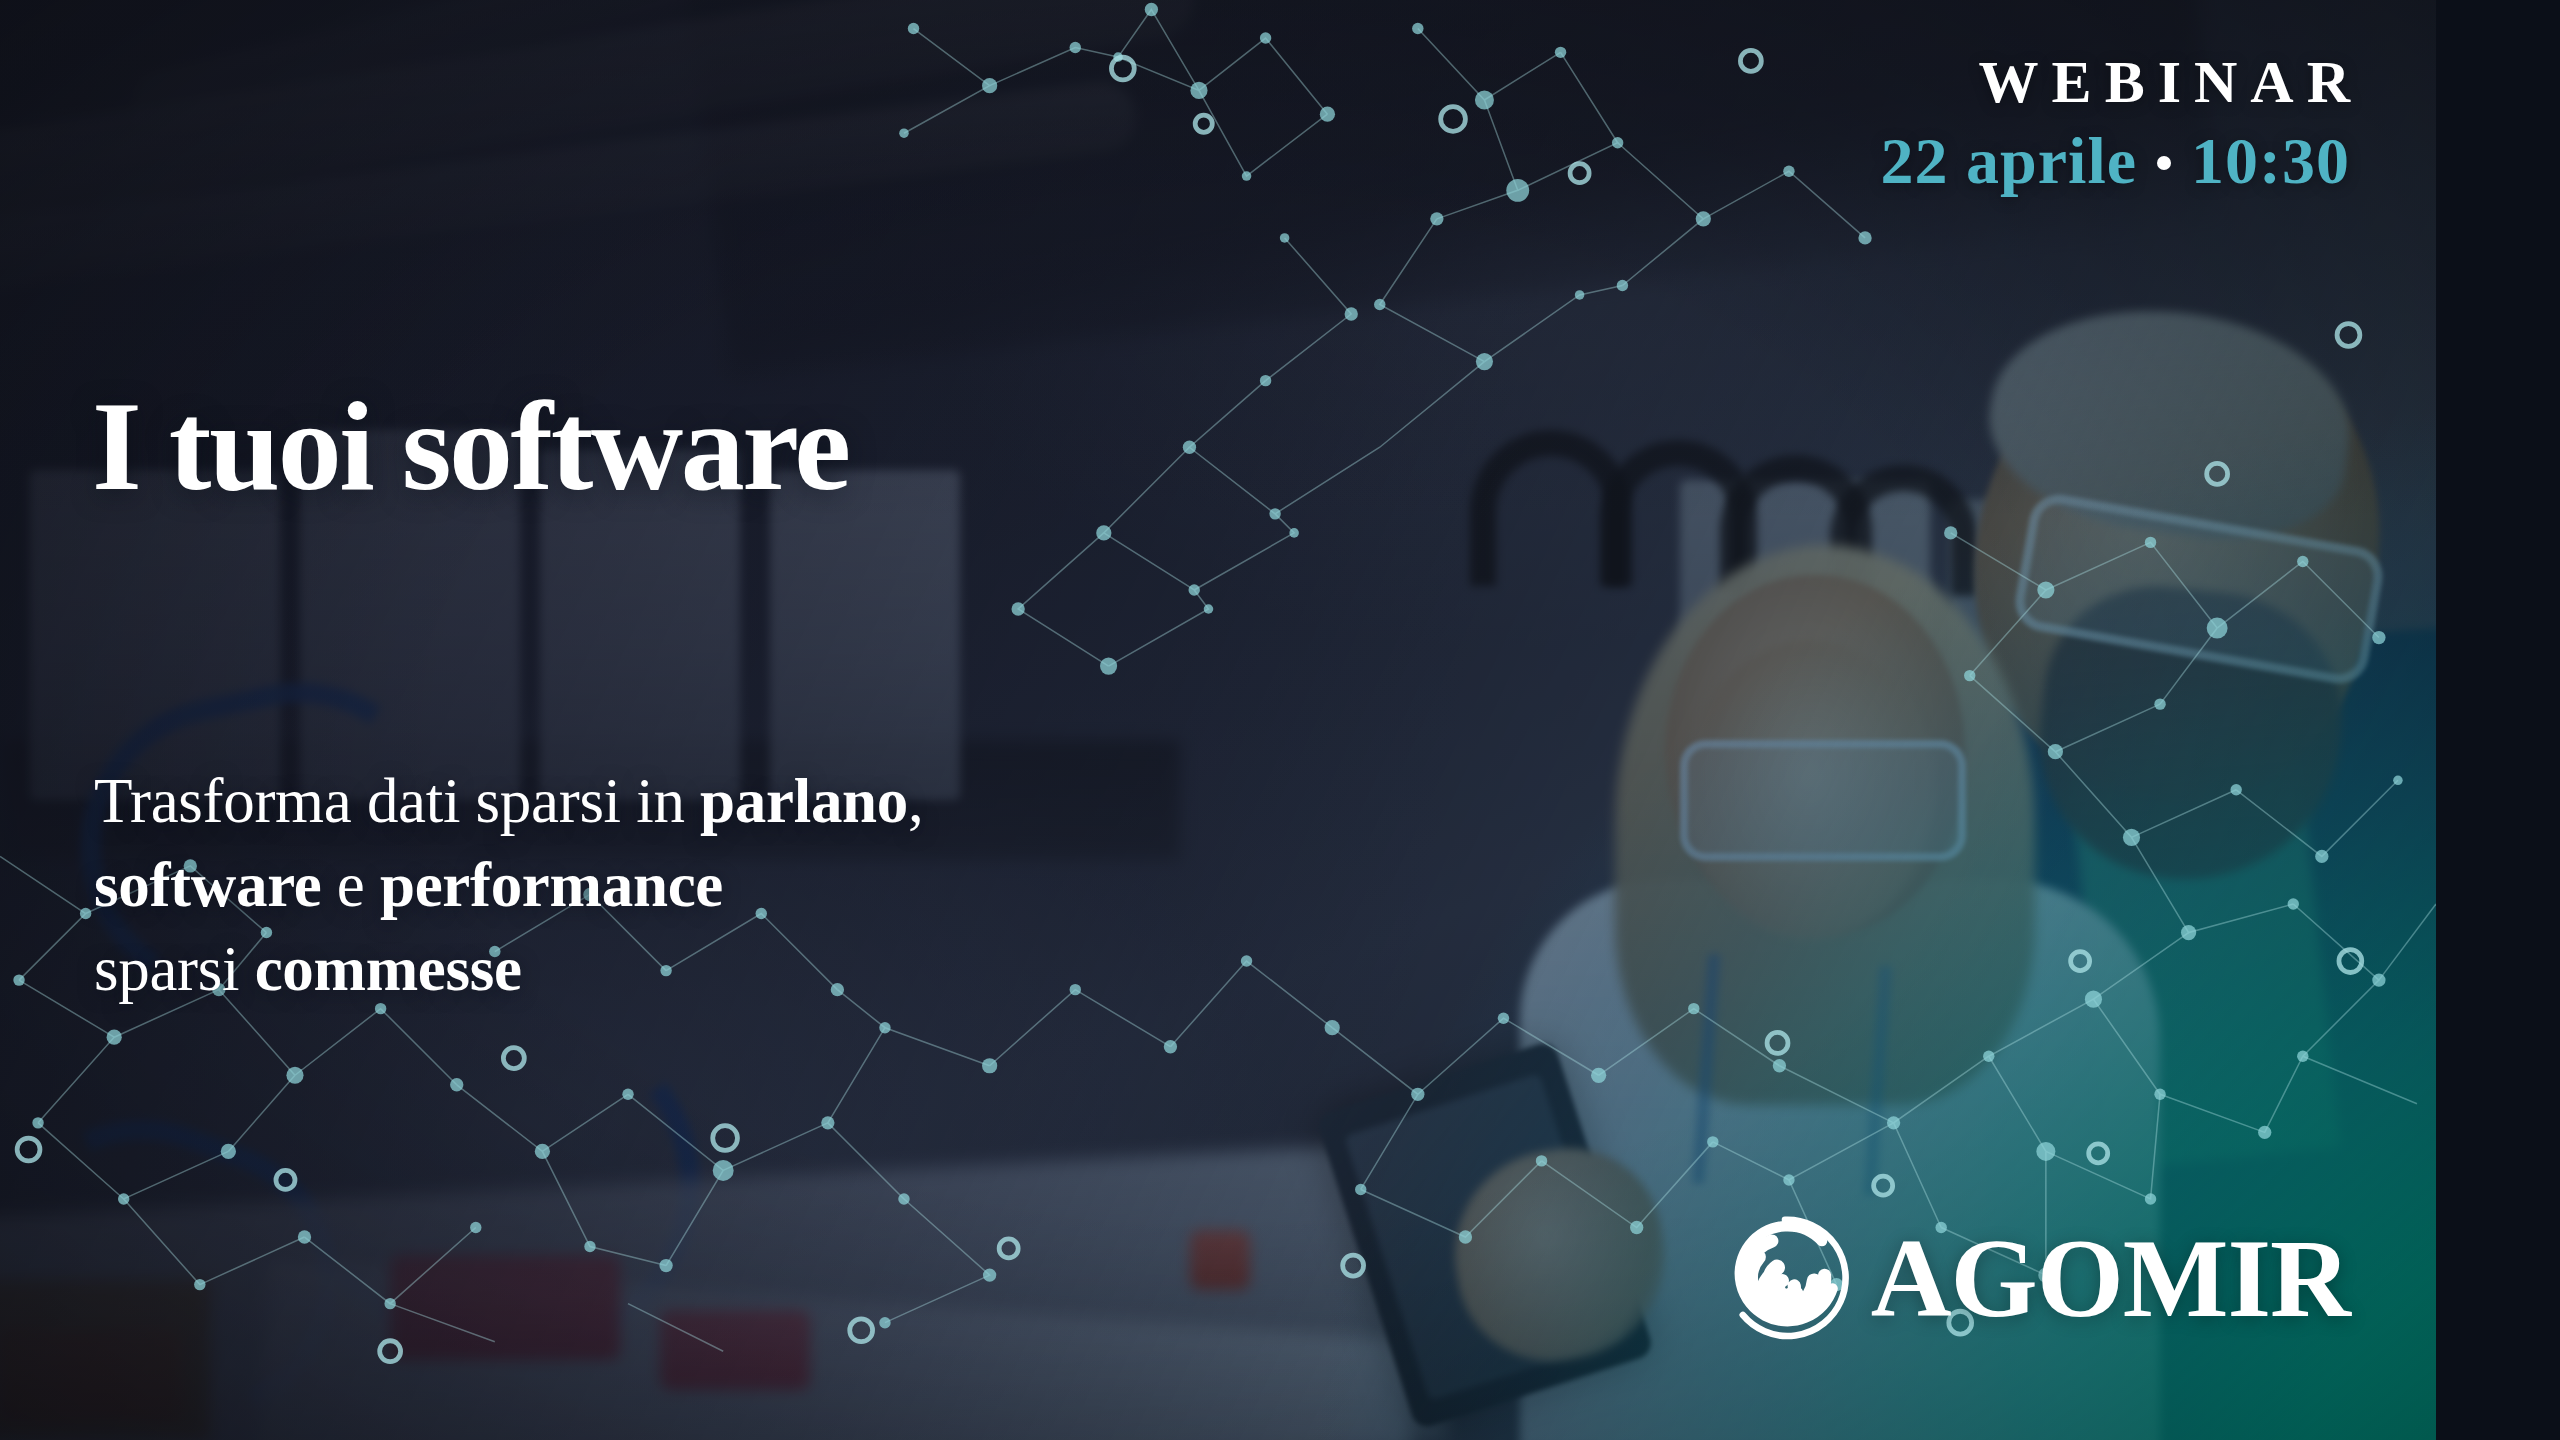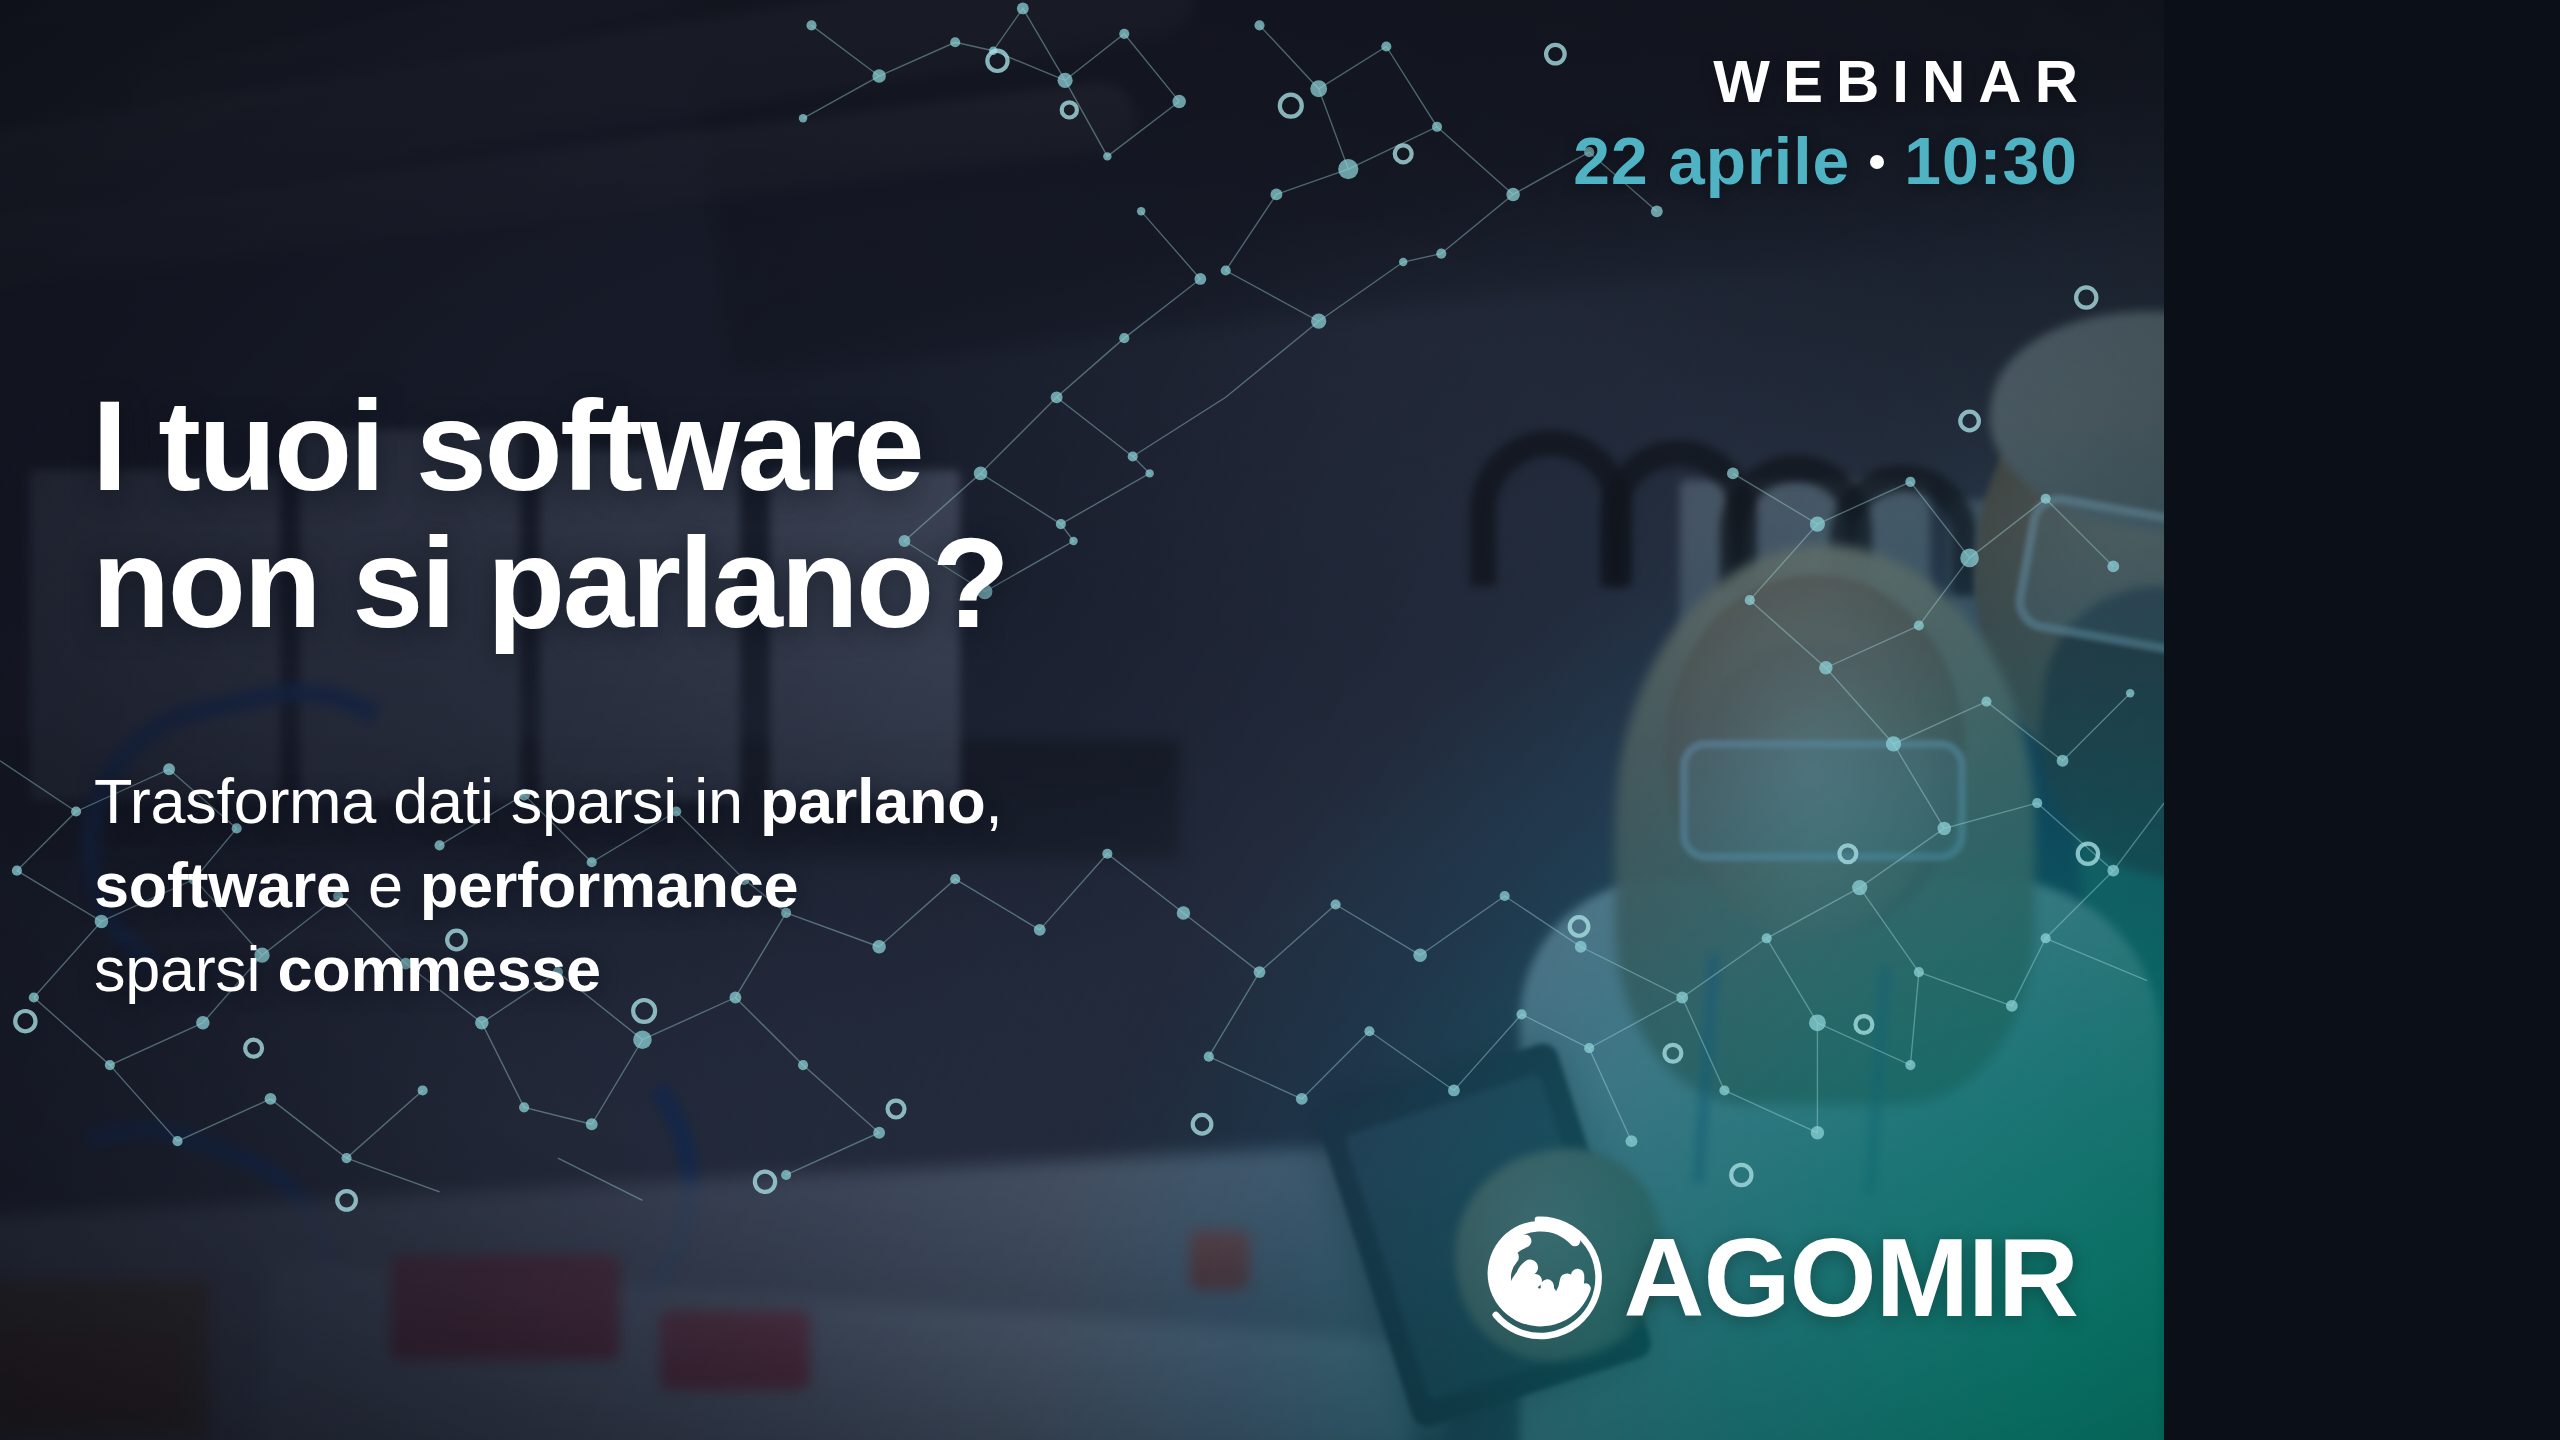--- a/index.html
+++ b/index.html
@@ -8,25 +8,26 @@
     padding: 0;
     background: #0b0f18;
   }
   body {
     font-family: "Liberation Sans", sans-serif;
   }
 
   
   .banner {
     position: relative;
-    width: 2164px;
+    width: 2436px;
     height: 1440px;
     overflow: hidden;
     background: #701a75;
     isolation: isolate;
+    font-family: Liberation Serif, serif;
   }
 
   
   .photo-layer {
     position: absolute;
     inset: 0;
     overflow: hidden;
   }
 
   
@@ -705,21 +706,20 @@
 
     <div class="eyebrow-wrap">
       <div class="eyebrow">WEBINAR</div>
       <div class="eyebrow-date">
         <span>22 aprile</span><span class="dot-sep"></span><span>10:30</span>
       </div>
     </div>
 
     <div class="headline">
       <span class="hl-line">I tuoi software</span>
-      <span class="hl-line">non si parlano?</span>
     </div>
 
     <div class="subhead">
       <span class="sh-line"><span>Trasforma dati sparsi in </span><b>parlano</b><span>,</span></span>
       <span class="sh-line"><b>software</b><span> e </span><b>performance</b></span>
       <span class="sh-line"><span>sparsi </span><b>commesse</b></span>
     </div>
 
     <div class="logo">
       <svg class="logo-mark" viewBox="0 0 100 100">

